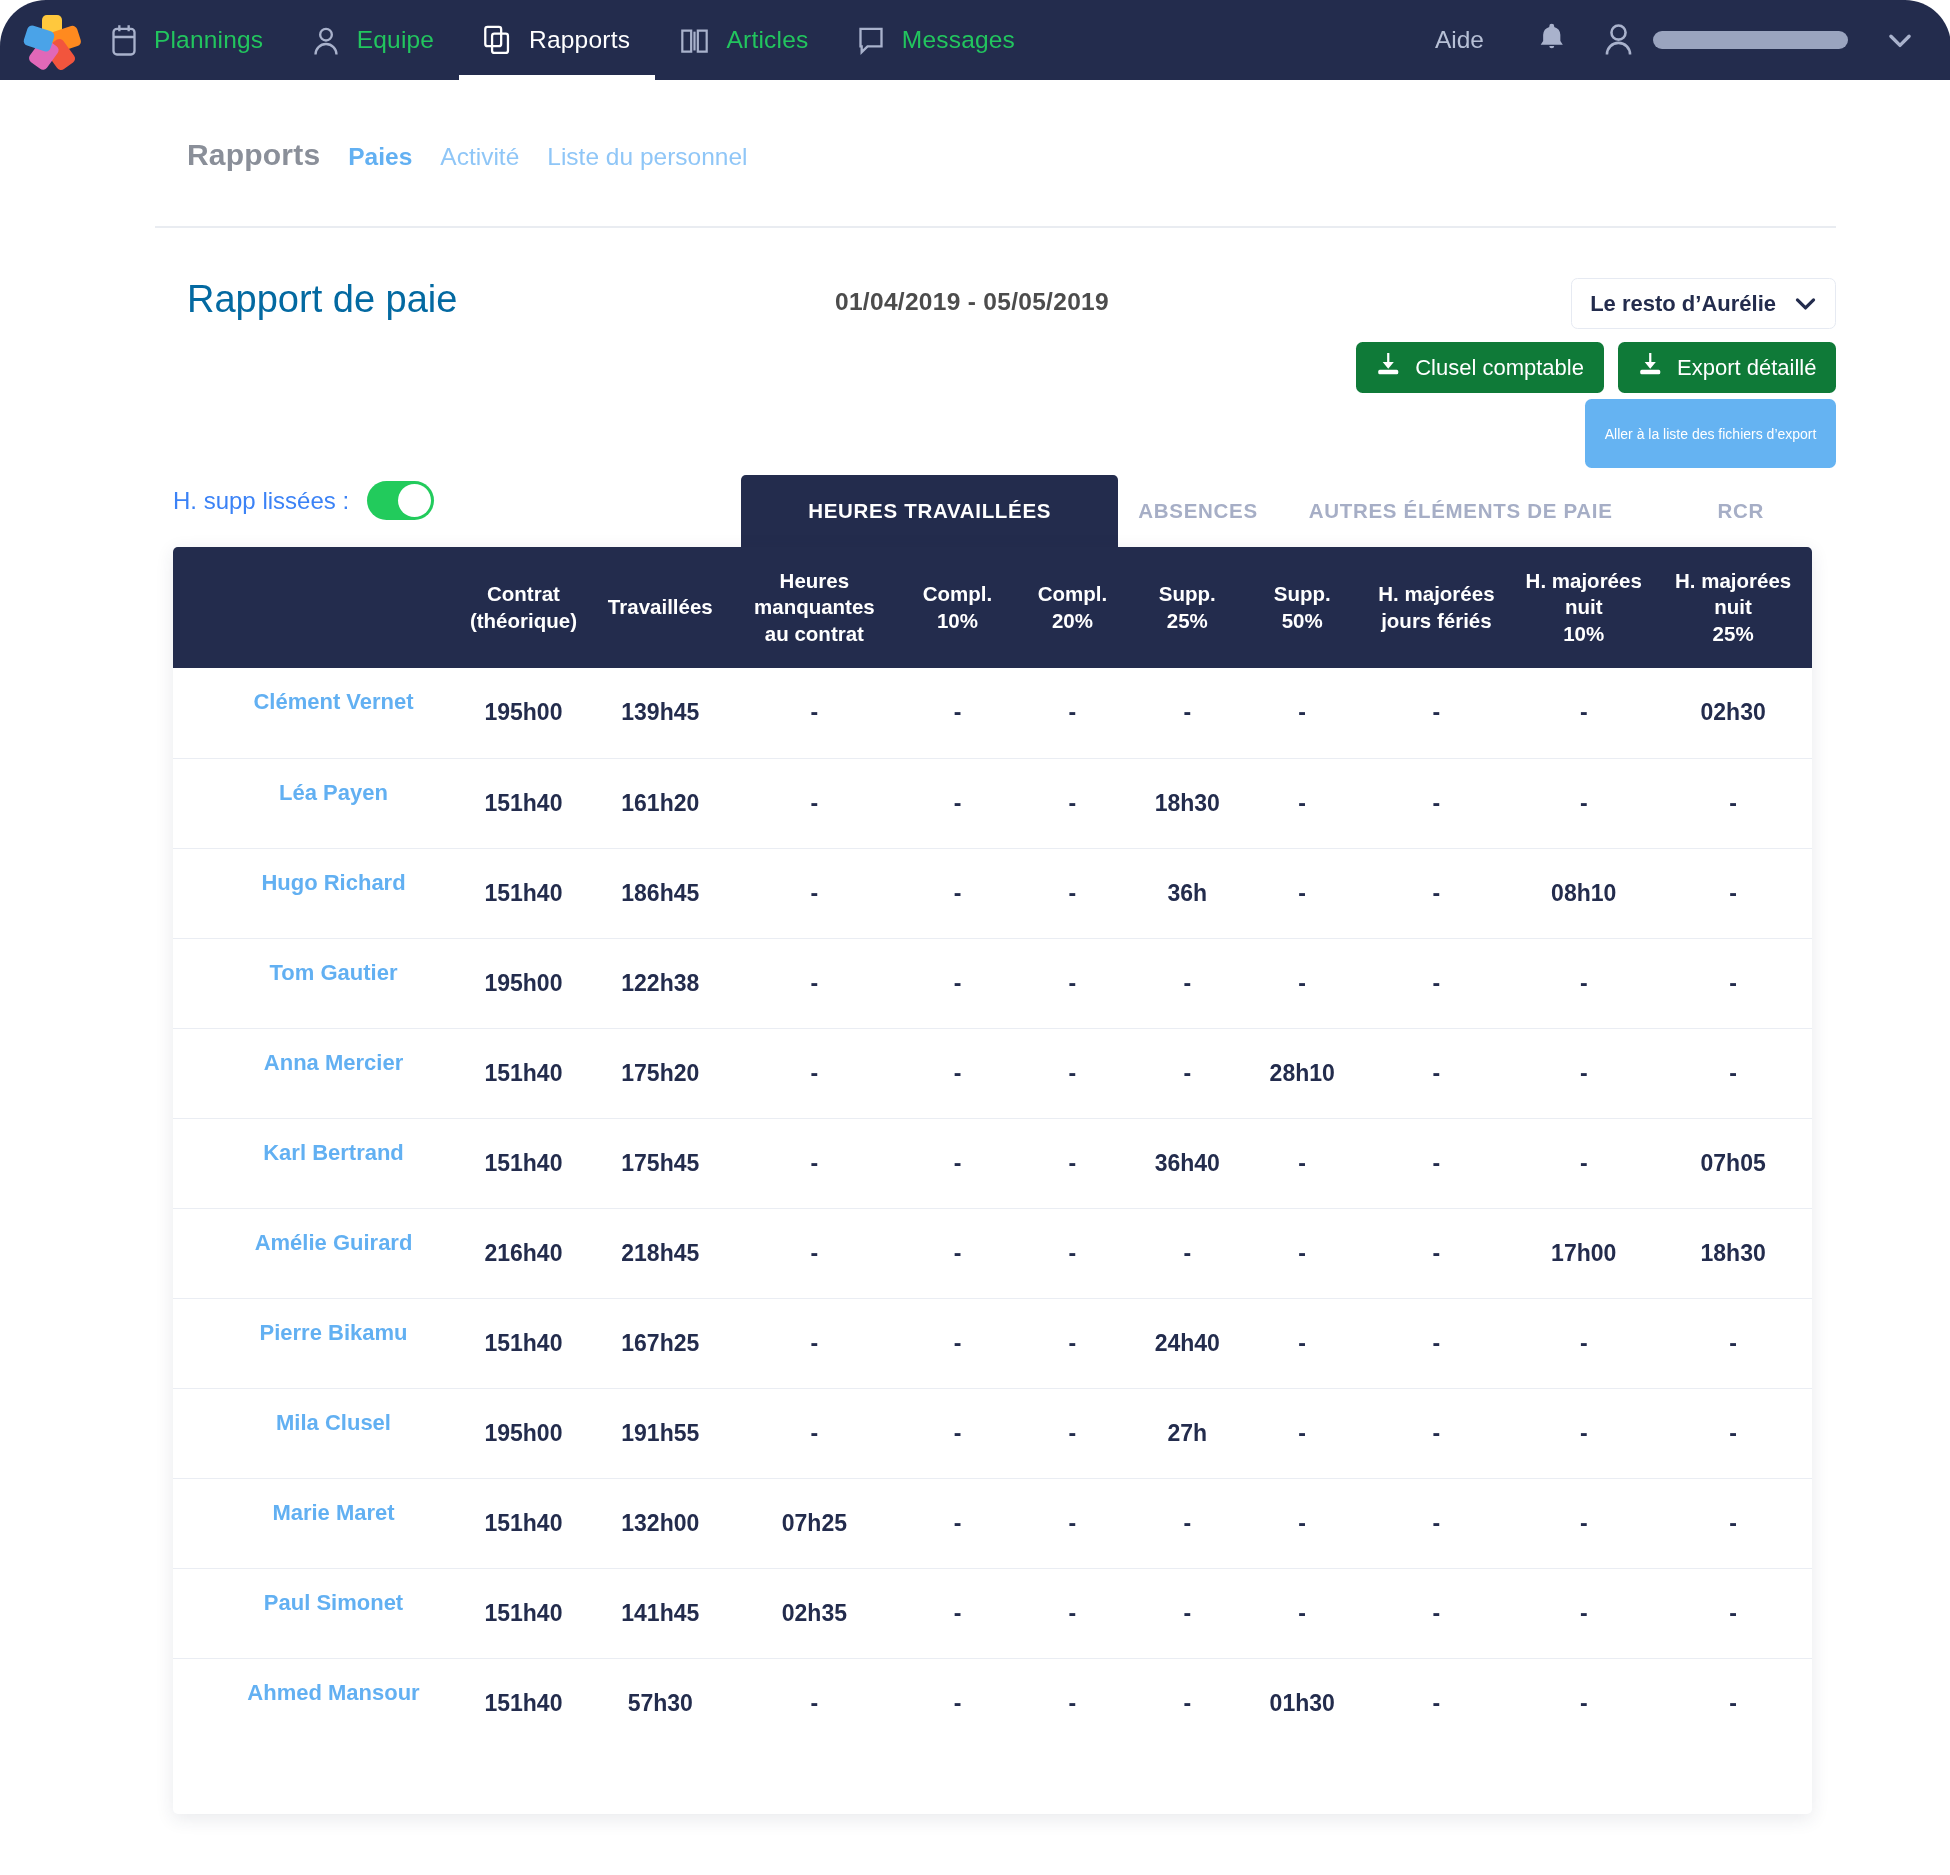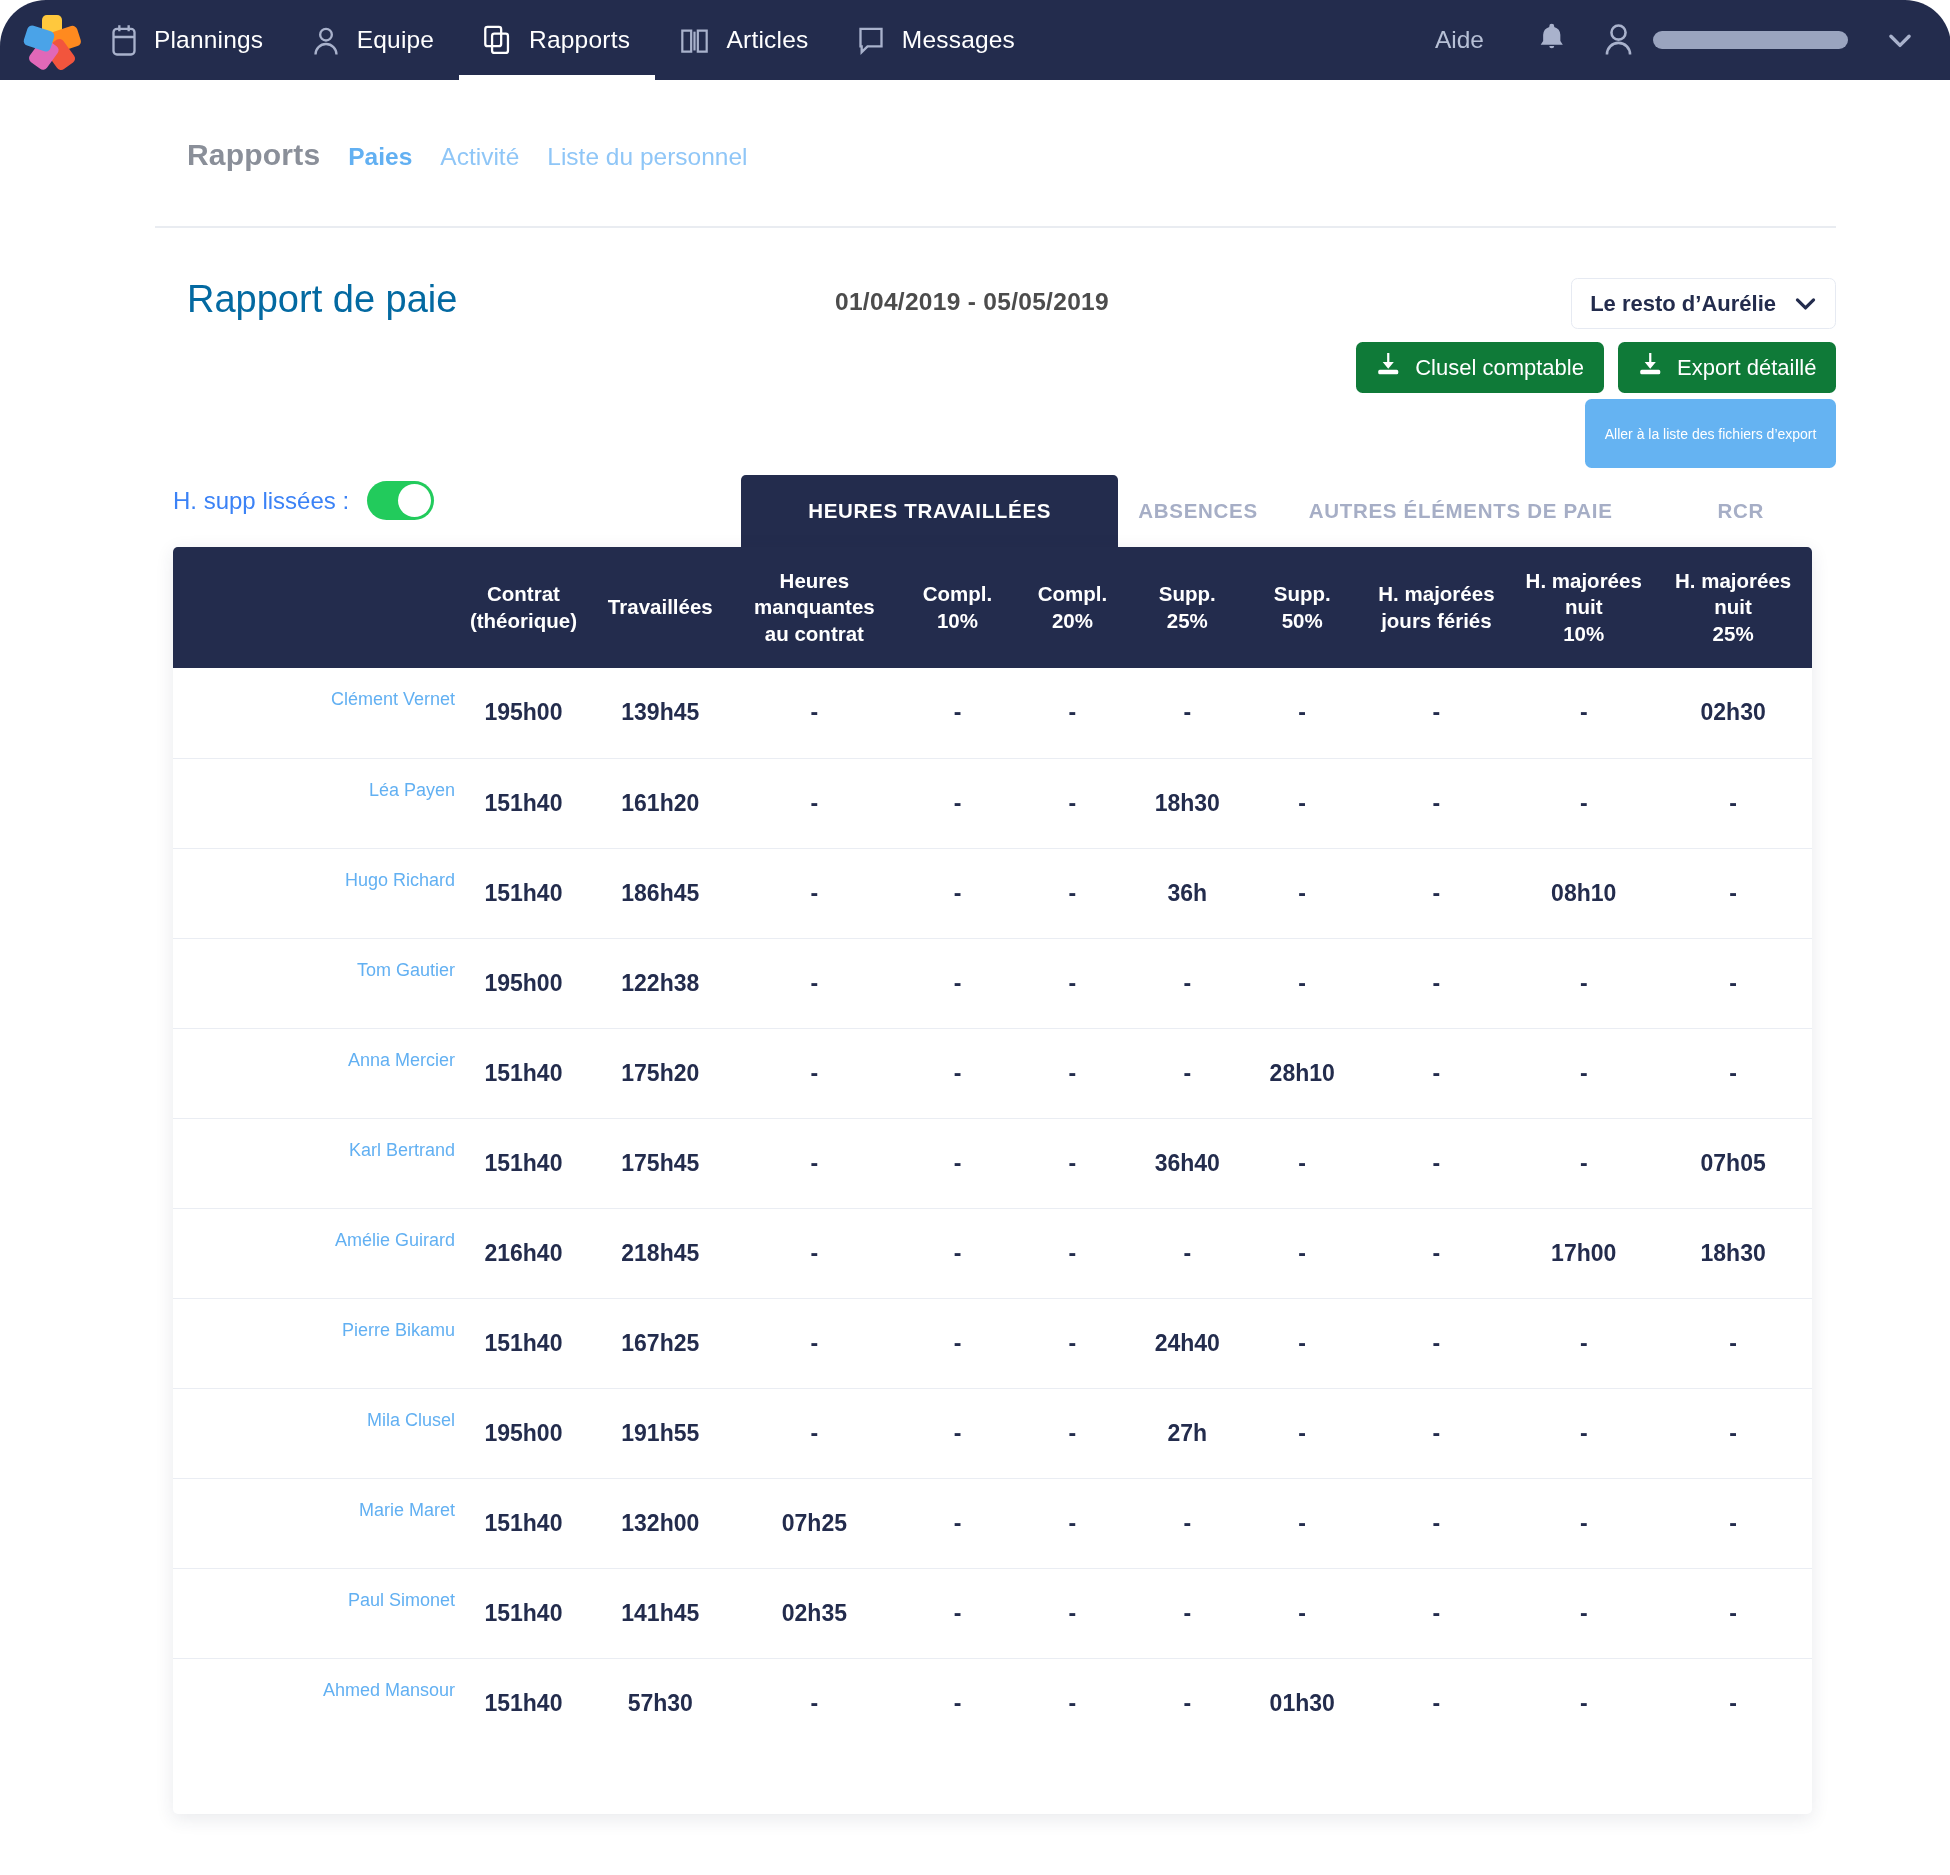--- a/index.html
+++ b/index.html
@@ -38,21 +38,21 @@
   .logo i.p0 { background: #ffc83d; transform: rotate(0deg); }
   .logo i.p1 { background: #ff8a1f; transform: rotate(72deg); }
   .logo i.p2 { background: #f2553d; transform: rotate(144deg); }
   .logo i.p3 { background: #e168b8; transform: rotate(216deg); }
   .logo i.p4 { background: #4aa3e8; transform: rotate(288deg); }
 
   .navitems { display: flex; align-items: stretch; flex: 0 0 auto; }
   .navitem {
     display: flex; align-items: center; gap: 16.4px;
     padding: 0 24.5px; height: 80px; position: relative;
-    color: #ffffff; font-size: 24.5px; letter-spacing: 0.2px;
+    color: #22c55e; font-size: 24.5px; letter-spacing: 0.2px;
     cursor: pointer;
   }
   .navitem.active { color: #ffffff; }
   .navitem.active::after {
     content: ""; position: absolute; left: 0; right: 0; bottom: 0;
     height: 4.9px; background: #ffffff;
   }
   .navitem svg { display: block; }
 
   .nav-right {
@@ -179,22 +179,22 @@
   thead th.c10 { width: 151px; }
 
   tbody tr { border-bottom: 1.6px solid #eaedf3; }
   tbody tr:last-child { border-bottom: none; }
   tbody td {
     height: 90px; text-align: center;
     font-size: 23px; font-weight: bold; color: #232c4d;
     vertical-align: middle;
   }
   tbody td.namecell {
-    text-align: right; padding-left: 39px;
-    font-size: 18px; font-weight: normal; color: #62b0f2;
+    text-align: center; padding-left: 39px;
+    font-size: 22px; font-weight: bold; color: #62b0f2;
     vertical-align: top; padding-top: 21px;
     cursor: pointer;
   }
   tbody td.dash { color: #232c4d; }
 </style>
 </head>
 <body>
 
 <div id="app">
 

